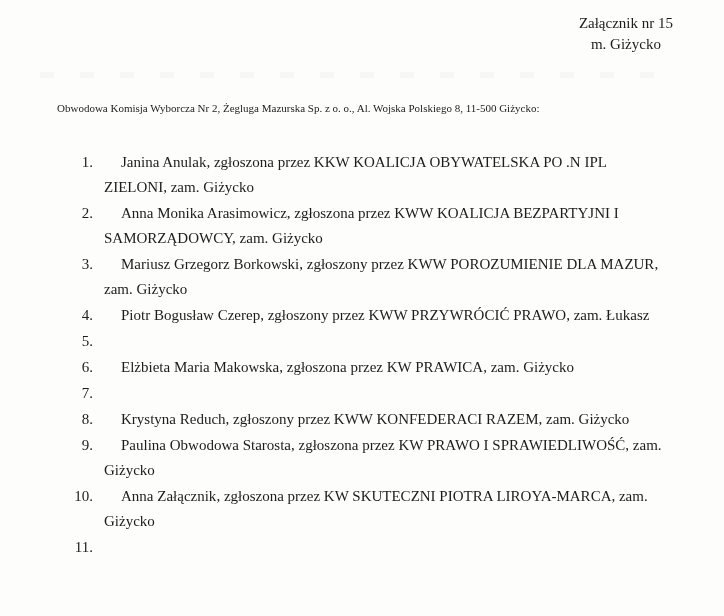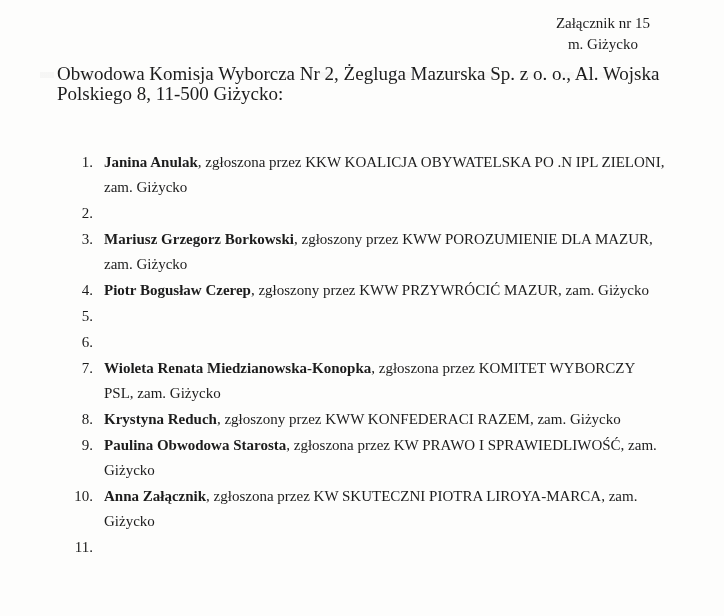--- a/index.html
+++ b/index.html
@@ -15,33 +15,33 @@
     font-family: "Liberation Serif", "DejaVu Serif", serif;
     color: #1c1c1c;
   }
   .page {
     position: absolute;
     inset: 0;
   }
   .attachment-note {
     position: absolute;
     top: 13px;
-    right: 74px;
+    right: 51px;
     text-align: center;
     font-size: 15px;
     line-height: 21px;
     white-space: nowrap;
   }
   .intro {
     position: absolute;
-    top: 64px;
+    top: 93px;
     left: 57px;
     width: 612px;
-    font-size: 19px;
-    line-height: 20px;
+    font-size: 11px;
+    line-height: 30px;
   }
   .member-list {
     position: absolute;
     top: 150px;
     left: 0;
     width: 724px;
     font-size: 15px;
     line-height: 25px;
   }
   .member-item {
@@ -51,21 +51,22 @@
   }
   .member-number {
     flex: 0 0 93px;
     text-align: right;
   }
   .member-text {
     padding-left: 11px;
     width: 562px;
   }
   .member-name {
-    font-weight: bold;
+    font-weight: normal;
+    margin-left: 17px;
   }
   
   .scan-artifact {
     position: absolute;
     top: 72px;
     left: 40px;
     width: 620px;
     height: 6px;
     background: repeating-linear-gradient(
       90deg,
@@ -91,43 +92,44 @@
 
   <div class="member-list">
 
     <div class="member-item">
       <span class="member-number">1.</span>
       <span class="member-text"><span class="member-name">Janina Anulak</span><span>, zgłoszona przez KKW KOALICJA OBYWATELSKA PO .N IPL ZIELONI, zam. Giżycko</span></span>
     </div>
 
     <div class="member-item">
       <span class="member-number">2.</span>
+      <span class="member-text"><span class="member-name">Anna Monika Arasimowicz</span><span>, zgłoszona przez KWW KOALICJA BEZPARTYJNI I SAMORZĄDOWCY, zam. Giżycko</span></span>
     </div>
 
     <div class="member-item">
       <span class="member-number">3.</span>
       <span class="member-text"><span class="member-name">Mariusz Grzegorz Borkowski</span><span>, zgłoszony przez KWW POROZUMIENIE DLA MAZUR, zam. Giżycko</span></span>
     </div>
 
     <div class="member-item">
       <span class="member-number">4.</span>
-      <span class="member-text"><span class="member-name">Piotr Bogusław Czerep</span><span>, zgłoszony przez KWW PRZYWRÓCIĆ MAZUR, zam. Giżycko</span></span>
+      <span class="member-text"><span class="member-name">Piotr Bogusław Czerep</span><span>, zgłoszony przez KWW PRZYWRÓCIĆ PRAWO, zam. Łukasz</span></span>
     </div>
 
     <div class="member-item">
       <span class="member-number">5.</span>
     </div>
 
     <div class="member-item">
       <span class="member-number">6.</span>
+      <span class="member-text"><span class="member-name">Elżbieta Maria Makowska</span><span>, zgłoszona przez KW PRAWICA, zam. Giżycko</span></span>
     </div>
 
     <div class="member-item">
       <span class="member-number">7.</span>
-      <span class="member-text"><span class="member-name">Wioleta Renata Miedzianowska-Konopka</span><span>, zgłoszona przez KOMITET WYBORCZY PSL, zam. Giżycko</span></span>
     </div>
 
     <div class="member-item">
       <span class="member-number">8.</span>
       <span class="member-text"><span class="member-name">Krystyna Reduch</span><span>, zgłoszony przez KWW KONFEDERACI RAZEM, zam. Giżycko</span></span>
     </div>
 
     <div class="member-item">
       <span class="member-number">9.</span>
       <span class="member-text"><span class="member-name">Paulina Obwodowa Starosta</span><span>, zgłoszona przez KW PRAWO I SPRAWIEDLIWOŚĆ, zam. Giżycko</span></span>

